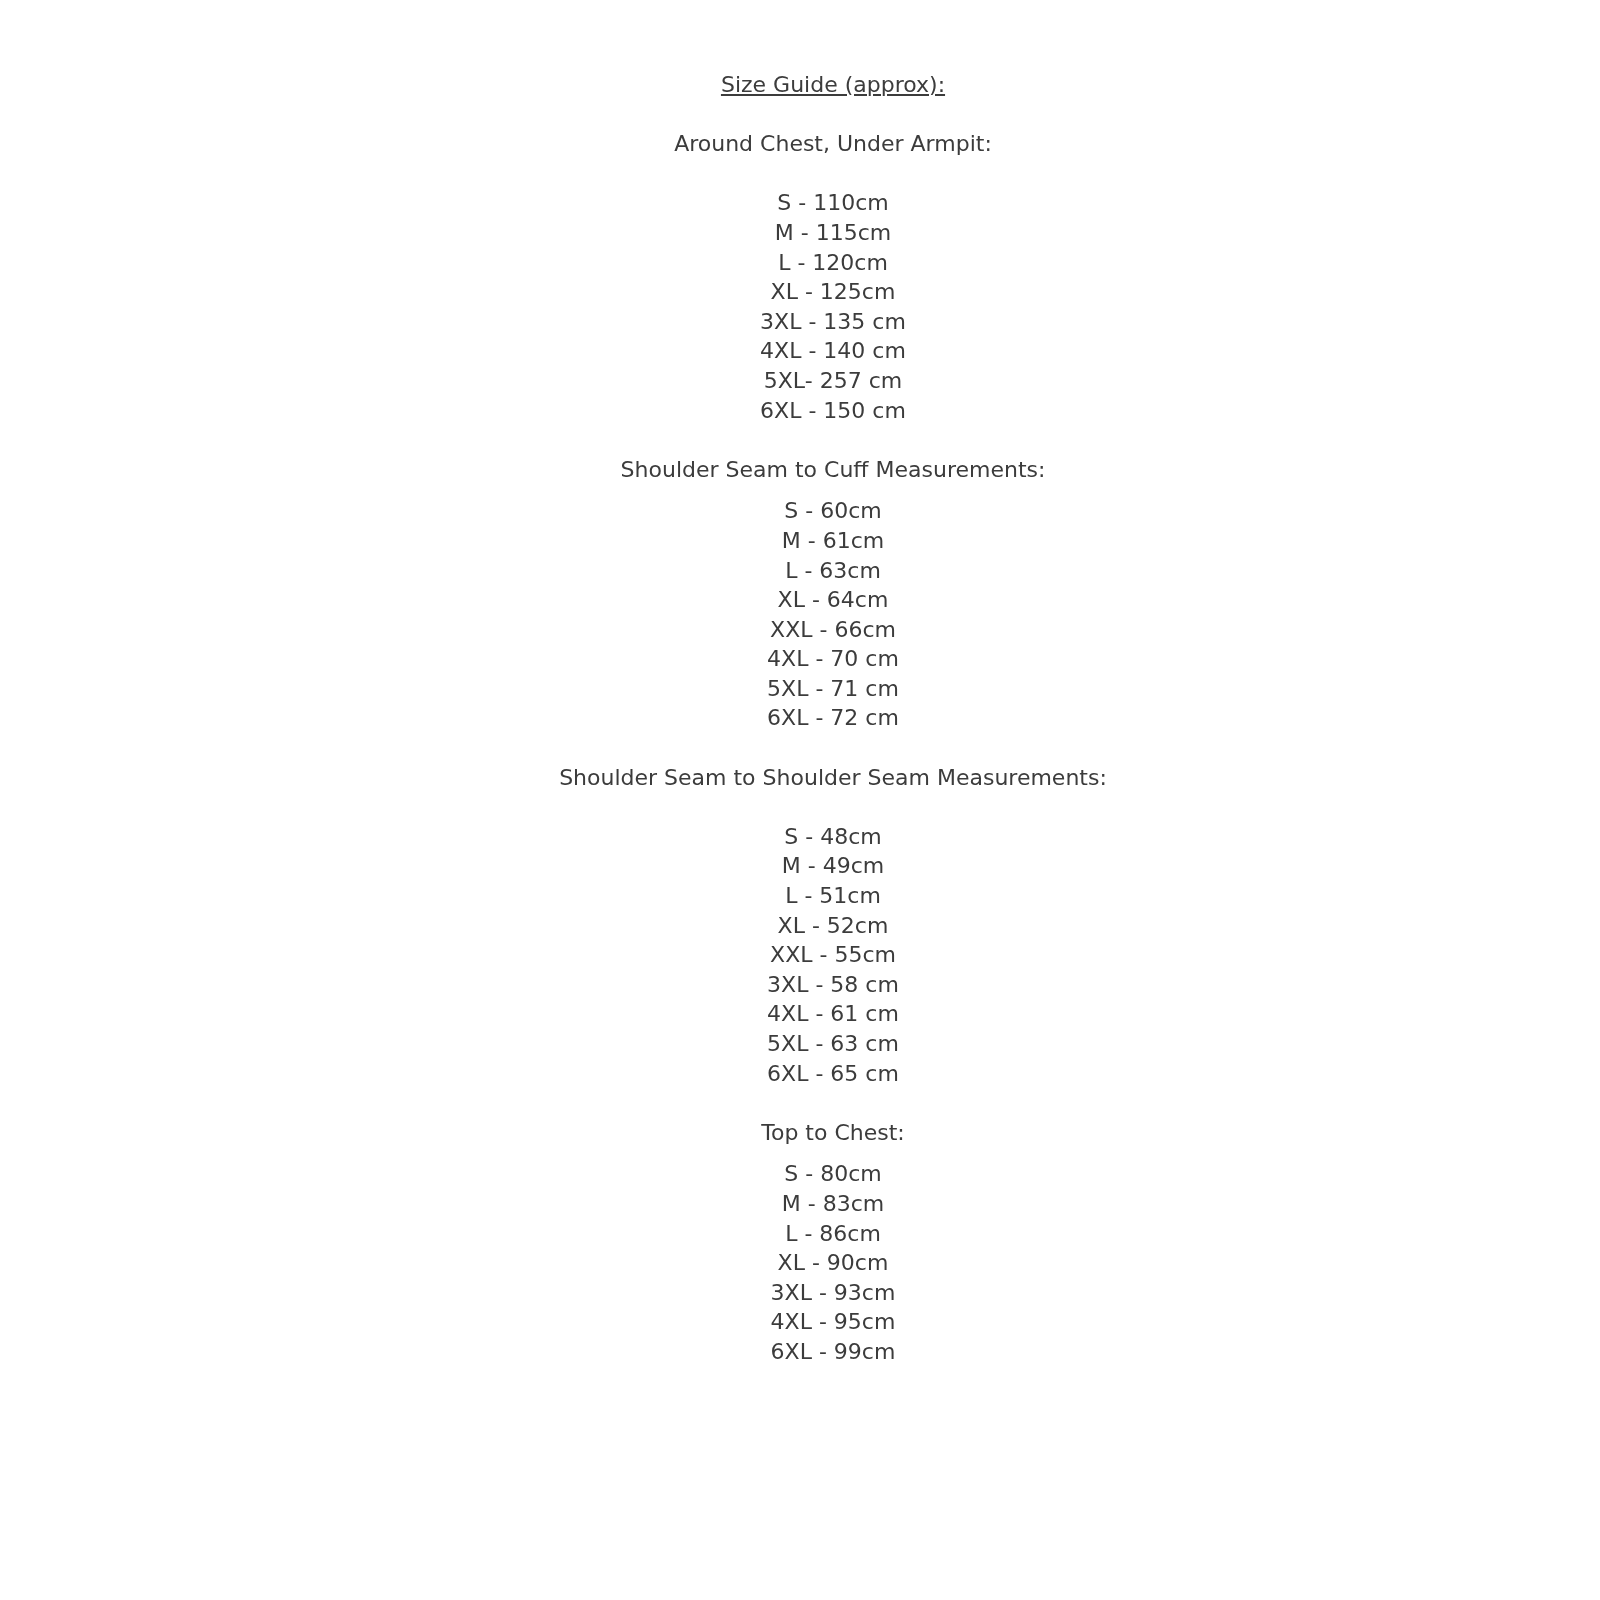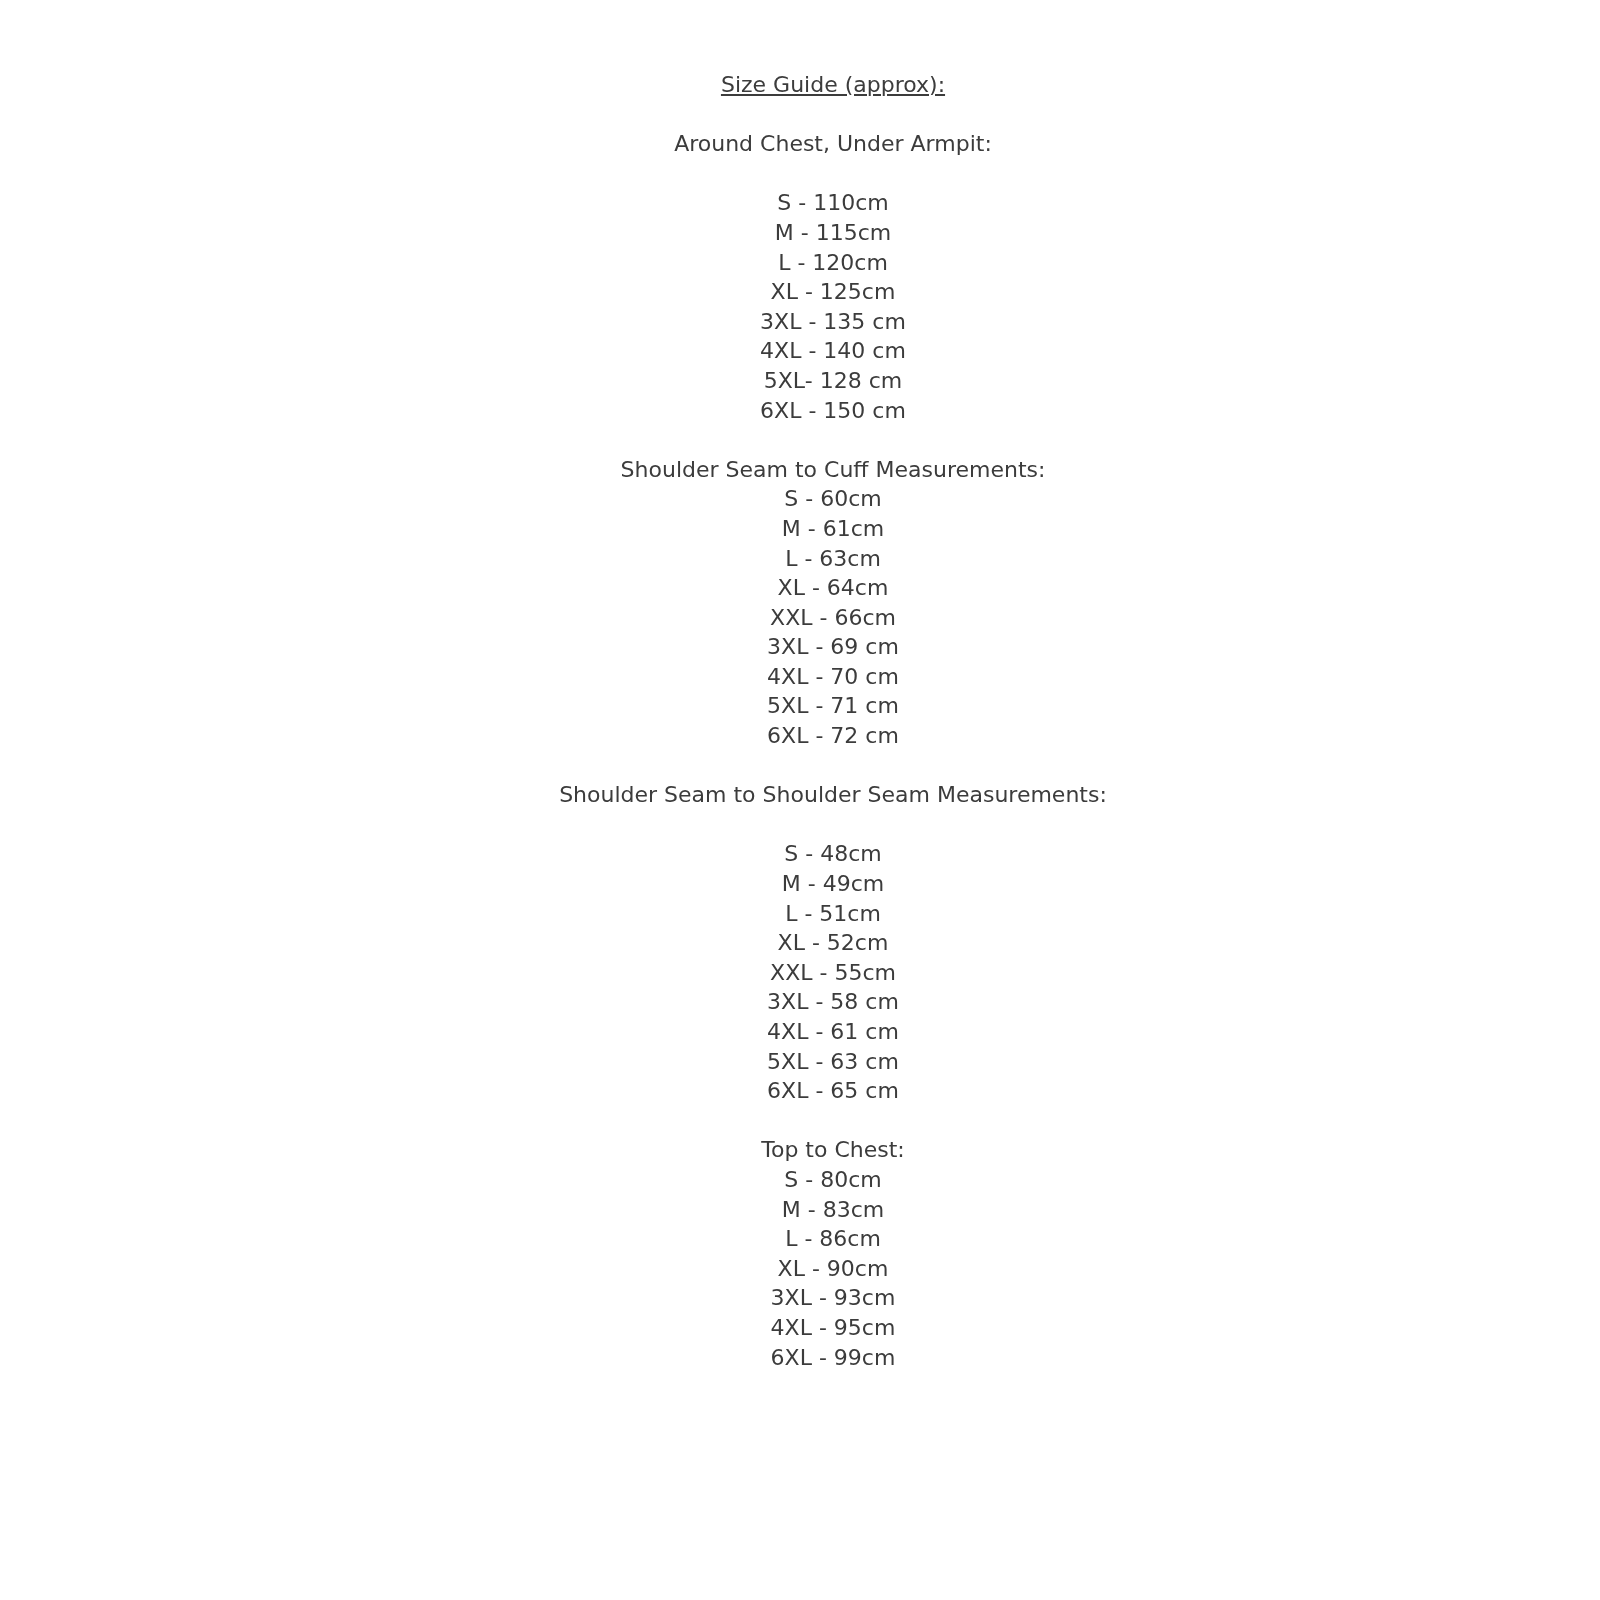--- a/index.html
+++ b/index.html
@@ -33,54 +33,53 @@
   section.size-section {
     margin: 0 0 29.6px 0;
   }
   .section-heading {
     margin: 0;
   }
   .section-heading.gap-below {
     margin-bottom: 29.6px;
   }
   .size-list {
-    margin: 0;
+    margin: 12px;
   }
   .size-row {
     margin: 0;
   }
 </style>
 </head>
 <body>
 
 <main class="size-guide">
   <h1 class="page-title">Size Guide (approx):</h1>
   <div id="sections">
       <section class="size-section">
         <div class="section-heading gap-below">Around Chest, Under Armpit:</div>
         <div class="size-list">
           <div class="size-row">S - 110cm</div>
           <div class="size-row">M - 115cm</div>
           <div class="size-row">L - 120cm</div>
           <div class="size-row">XL - 125cm</div>
           <div class="size-row">3XL - 135 cm</div>
           <div class="size-row">4XL - 140 cm</div>
-          <div class="size-row">5XL- 128 cm</div>
+          <div class="size-row">5XL- 257 cm</div>
           <div class="size-row">6XL - 150 cm</div>
         </div>
       </section>
       <section class="size-section">
         <div class="section-heading">Shoulder Seam to Cuff Measurements:</div>
         <div class="size-list">
           <div class="size-row">S - 60cm</div>
           <div class="size-row">M - 61cm</div>
           <div class="size-row">L - 63cm</div>
           <div class="size-row">XL - 64cm</div>
           <div class="size-row">XXL - 66cm</div>
-          <div class="size-row">3XL - 69 cm</div>
           <div class="size-row">4XL - 70 cm</div>
           <div class="size-row">5XL - 71 cm</div>
           <div class="size-row">6XL - 72 cm</div>
         </div>
       </section>
       <section class="size-section">
         <div class="section-heading gap-below">Shoulder Seam to Shoulder Seam Measurements:</div>
         <div class="size-list">
           <div class="size-row">S - 48cm</div>
           <div class="size-row">M - 49cm</div>

